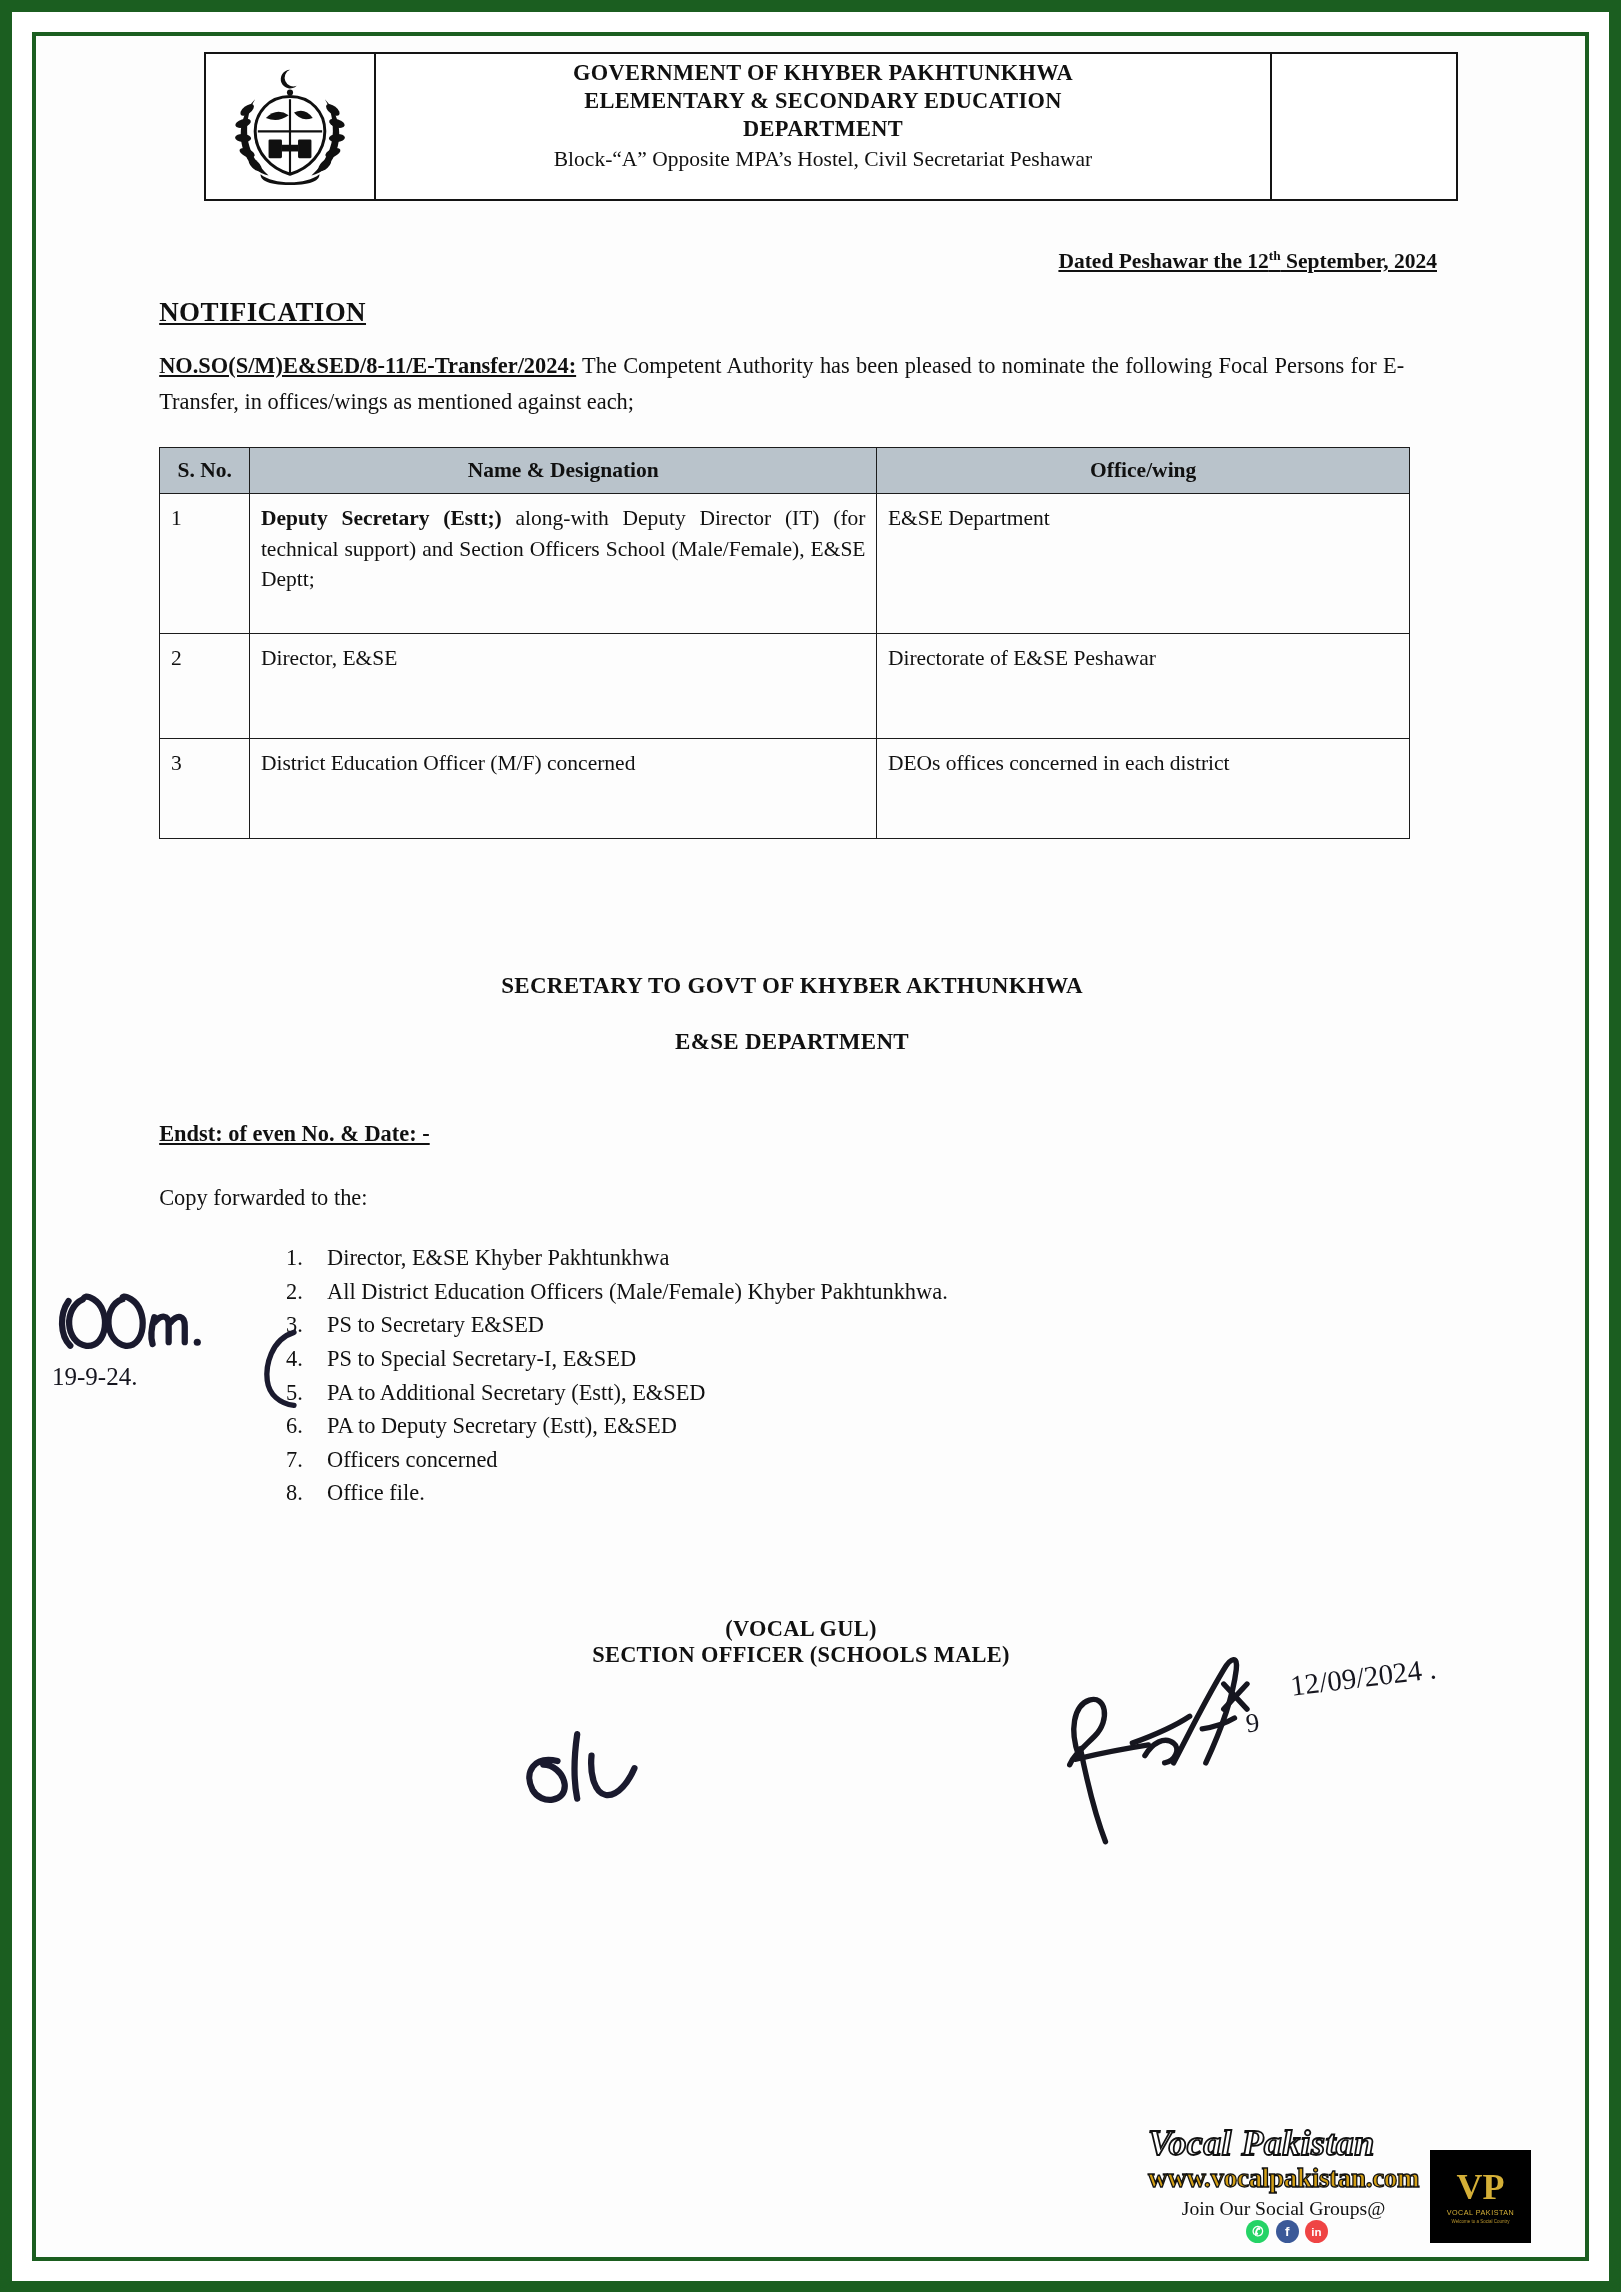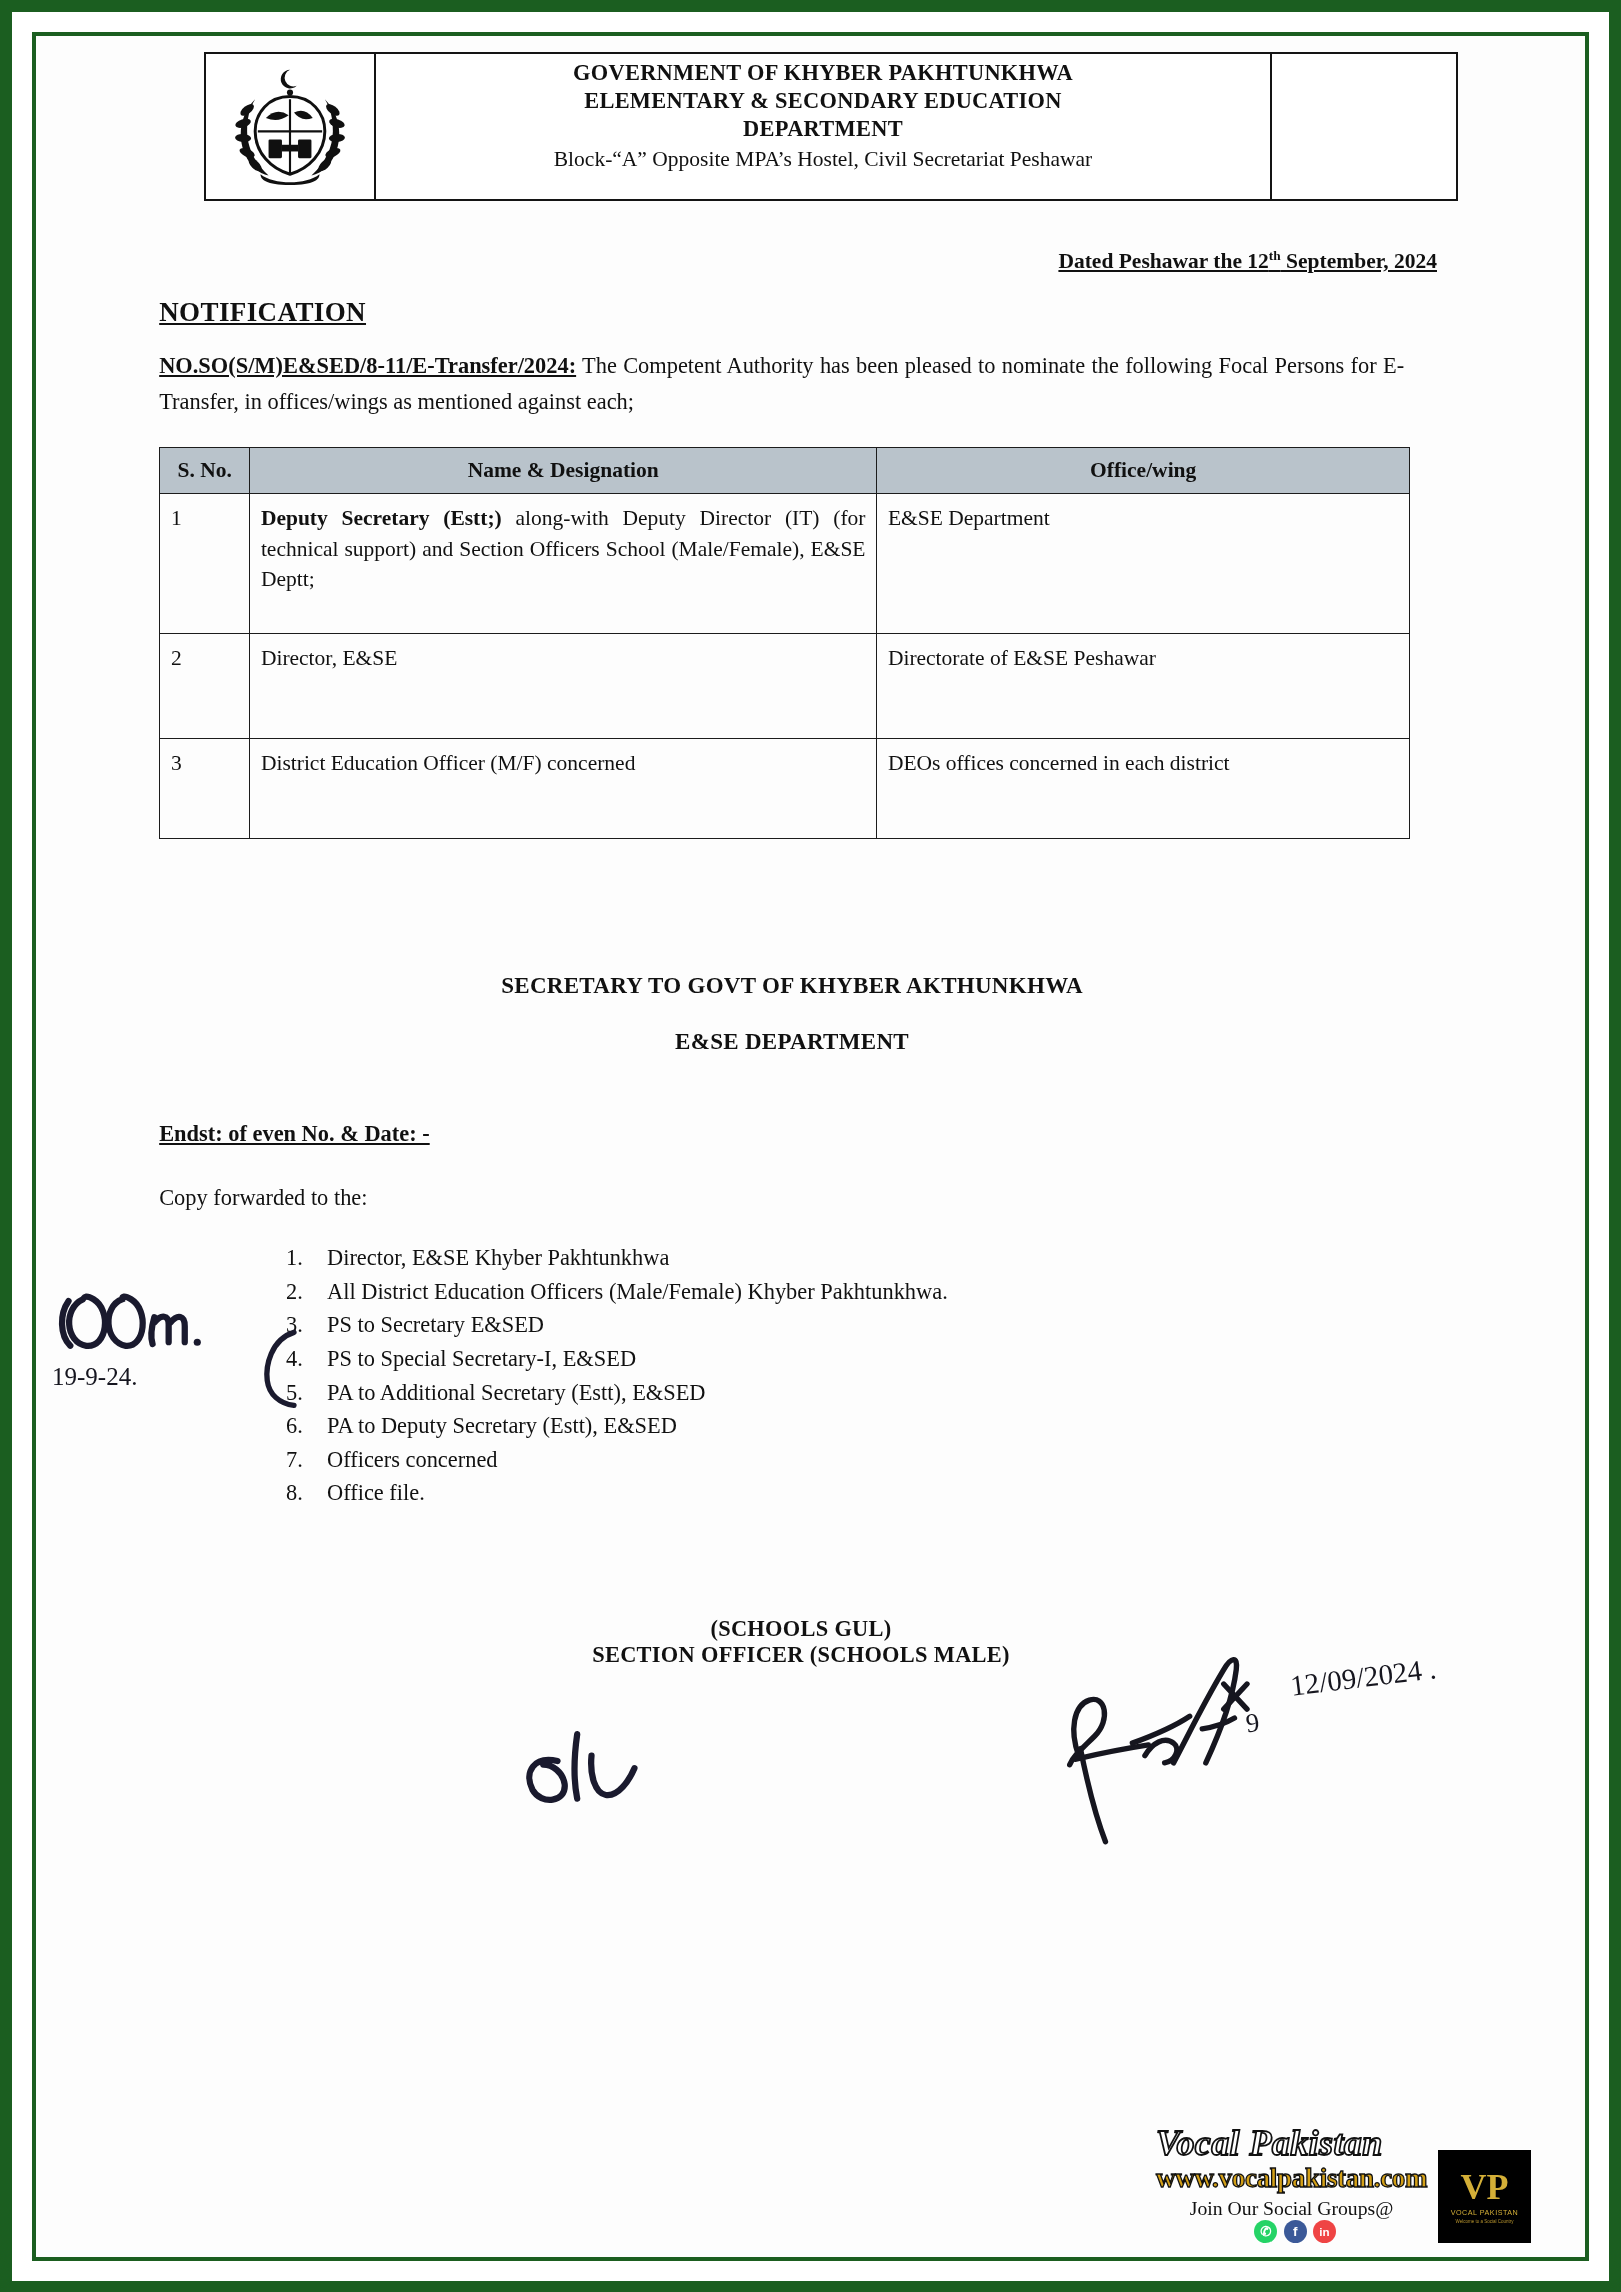--- a/index.html
+++ b/index.html
@@ -286,21 +286,21 @@
   .soc {
     width: 23px; height: 23px; border-radius: 50%;
     display: inline-flex; align-items: center; justify-content: center;
     color: #ffffff; font-family: "Liberation Sans", sans-serif;
     font-weight: bold; font-size: 13.4px;
   }
   .soc-wa { background: #25d366; }
   .soc-fb { background: #3b5998; }
   .soc-li { background: #ef4444; font-size: 11.6px; }
   .wm-logo {
-    width: 93px; height: 93px;
+    width: 101px; height: 93px;
     background: #000000;
     display: flex; flex-direction: column;
     align-items: center; justify-content: center;
     margin-left: 5.4px;
   }
   .wm-logo-mark {
     font-family: "Liberation Serif", serif;
     font-weight: bold;
     font-size: 36px;
     color: #d4af37;
@@ -454,21 +454,21 @@
           <span class="dist-num">7.</span>
           <span>Officers concerned</span>
         </li>
       <li>
           <span class="dist-num">8.</span>
           <span>Office file.</span>
         </li>
     </ul>
 
     <div class="sign-block">
-      <div class="sign-name">(SCHOOLS GUL)</div>
+      <div class="sign-name">(VOCAL GUL)</div>
       <div class="sign-role">SECTION OFFICER (SCHOOLS MALE)</div>
     </div>
 
   </div>
 
   <div class="ink" style="left:19.7px; top:1249px;">
     <svg width="152" height="76" viewBox="0 0 170 85">
       <g fill="none" stroke="#1a1a2e" stroke-width="7" stroke-linecap="round">
         <path d="M14 18 C4 32 4 56 16 68"></path>
         <path d="M30 16 C8 26 10 64 34 68 C58 70 62 28 42 16 C34 11 32 13 30 16 z"></path>

